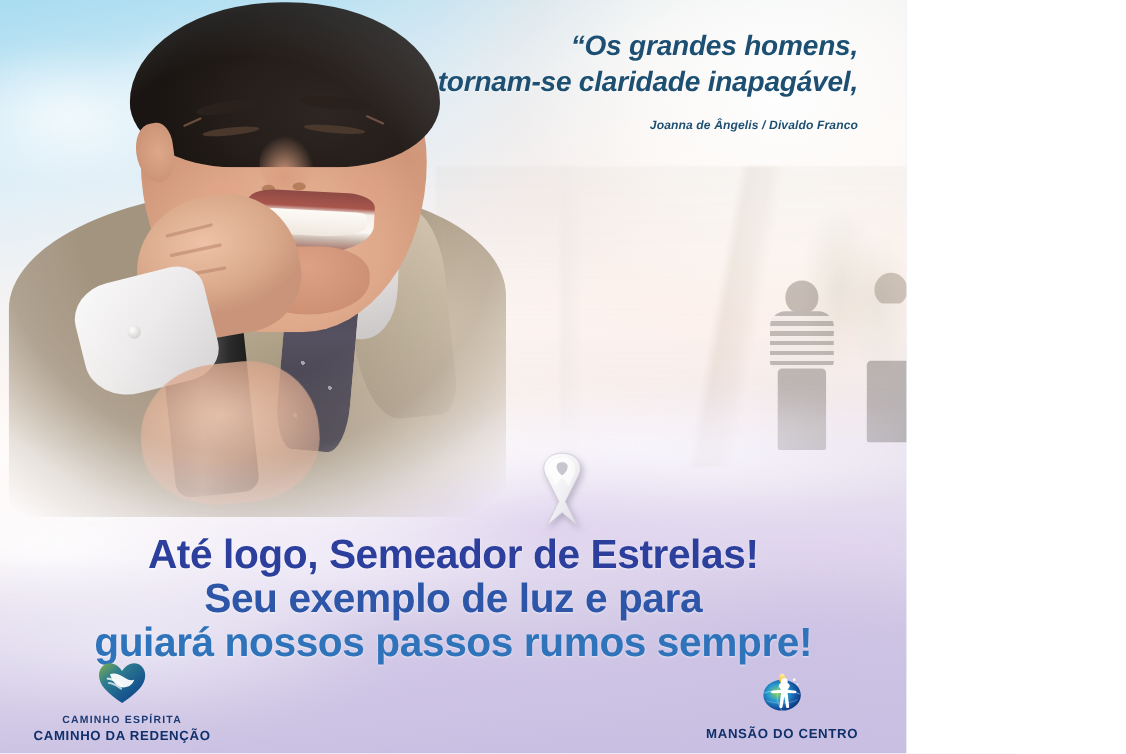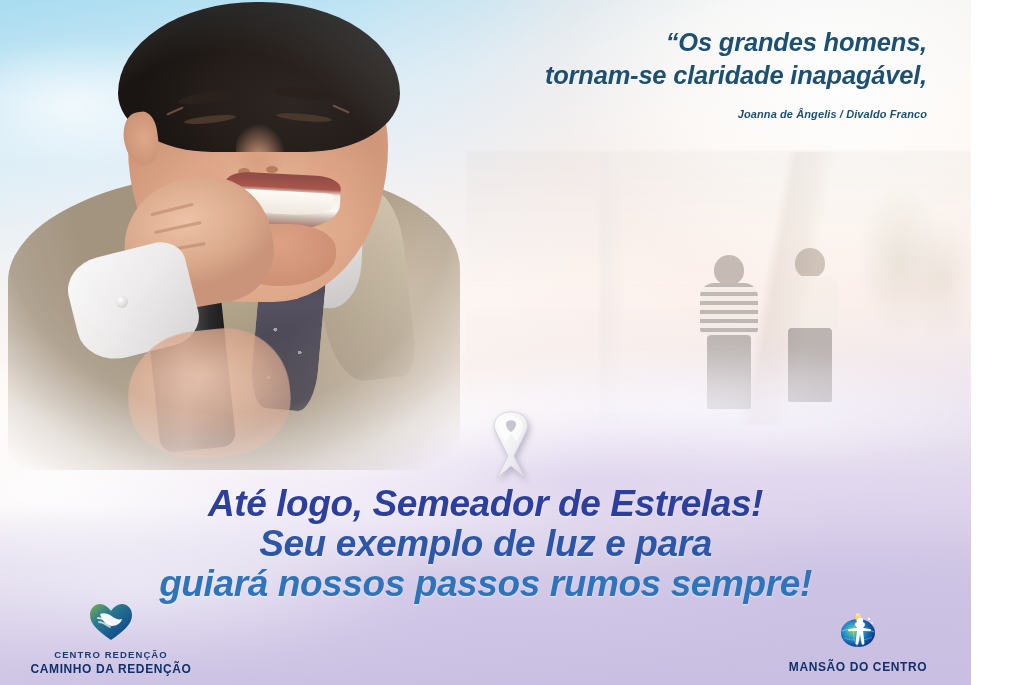--- a/index.html
+++ b/index.html
@@ -4,21 +4,21 @@
 <style>
   * { margin:0; padding:0; box-sizing:border-box; }
   html, body {
     width:1024px; height:685px;
     font-family:"Liberation Sans", sans-serif;
     overflow:hidden; background:#ffffff;
   }
 
   #poster {
     position:relative;
-    width:971px; height:685px;
+    width:824px; height:685px;
     overflow:hidden;
     background:#dfe4f2;
   }
 
   
   .bg-base {
     position:absolute; inset:0;
     background:
       linear-gradient(170deg,
         #a8dcf0 0%,
@@ -329,21 +329,20 @@
     width:66px; height:78px;
     filter:drop-shadow(2px 3px 3px rgba(90,80,110,0.35));
   }
 
   
   .headline {
     position:absolute; left:0; right:0; top:484px;
     text-align:center;
   }
   .head-line {
-    font-style:italic;
     font-weight:bold;
     font-size:37px;
     line-height:40px;
     letter-spacing:-0.4px;
     text-shadow:0 1px 2px rgba(255,255,255,0.55);
   }
   .hl-1 { color:#2c3f9c; }
   .hl-2 { color:#2d56a8; }
   .hl-3 { color:#2f74ba; }
 
@@ -468,21 +467,21 @@
             <stop offset="70%" stop-color="#17558f"></stop>
             <stop offset="100%" stop-color="#0f3f77"></stop>
           </linearGradient>
         </defs>
         <path d="M23 38 C10 29 2 22 2 13 C2 6 7 2 12 2 C17 2 21 6 23 9 C25 6 29 2 34 2 C39 2 44 6 44 13 C44 22 36 29 23 38 Z" fill="url(#hg)"></path>
         <path d="M12 12 C16 10 21 12 25 15 C28 17 31 18 34 17 C33 21 29 24 24 24 C19 24 14 19 12 12 Z" fill="#ffffff" opacity="0.94"></path>
         <path d="M10 16 C14 16 19 19 23 22" stroke="#ffffff" stroke-width="2" fill="none" opacity="0.8" stroke-linecap="round"></path>
         <path d="M11 20 C15 20 19 23 22 25" stroke="#ffffff" stroke-width="1.8" fill="none" opacity="0.7" stroke-linecap="round"></path>
       </svg>
     </span>
-    <div class="logo-txt-sm">CENTRO REDENÇÃO</div>
+    <div class="logo-txt-sm">CAMINHO ESPÍRITA</div>
     <div class="logo-txt-lg">CAMINHO DA REDENÇÃO</div>
   </div>
 
   <div class="logo-right">
     <span class="logo-mark">
       <svg width="44" height="42" viewBox="0 0 44 42" xmlns="http://www.w3.org/2000/svg">
         <defs>
           <radialGradient id="gg" cx="38%" cy="42%" r="68%">
             <stop offset="0%" stop-color="#8fd64a"></stop>
             <stop offset="38%" stop-color="#2a9ccf"></stop>

